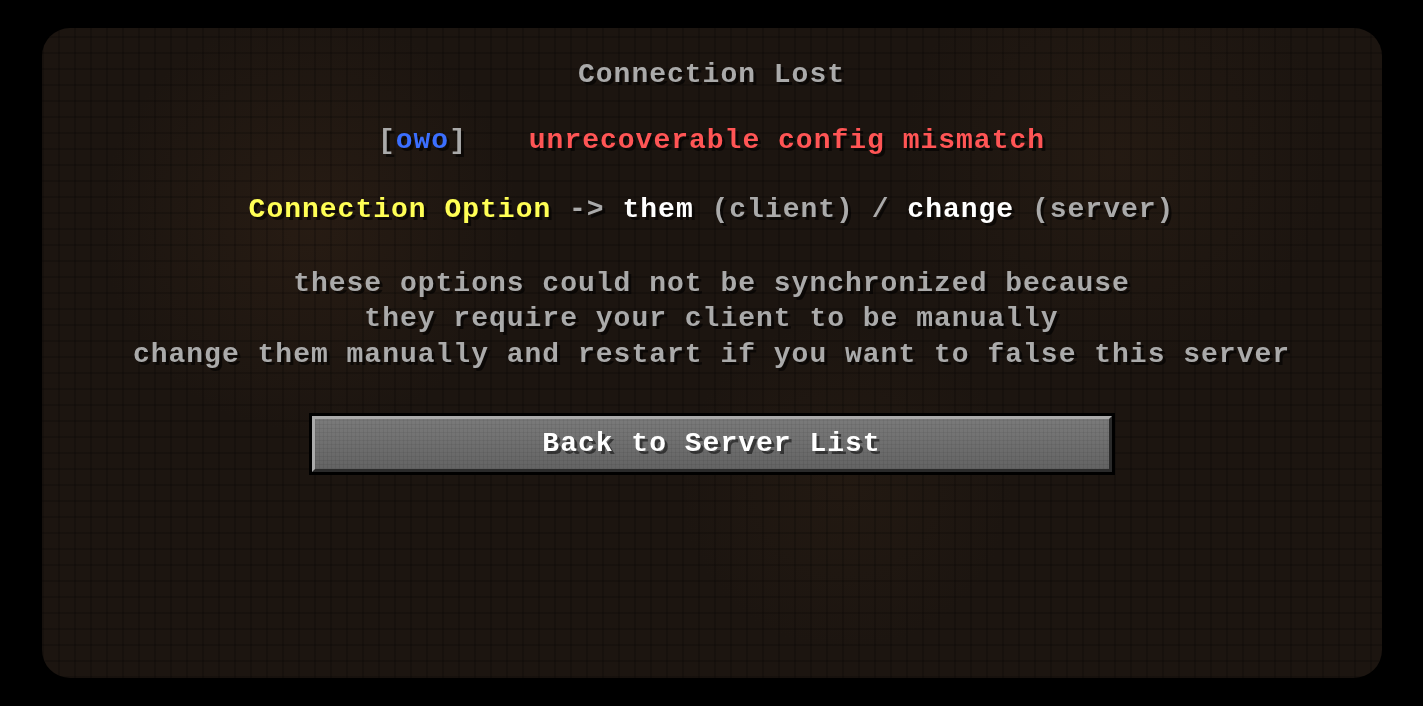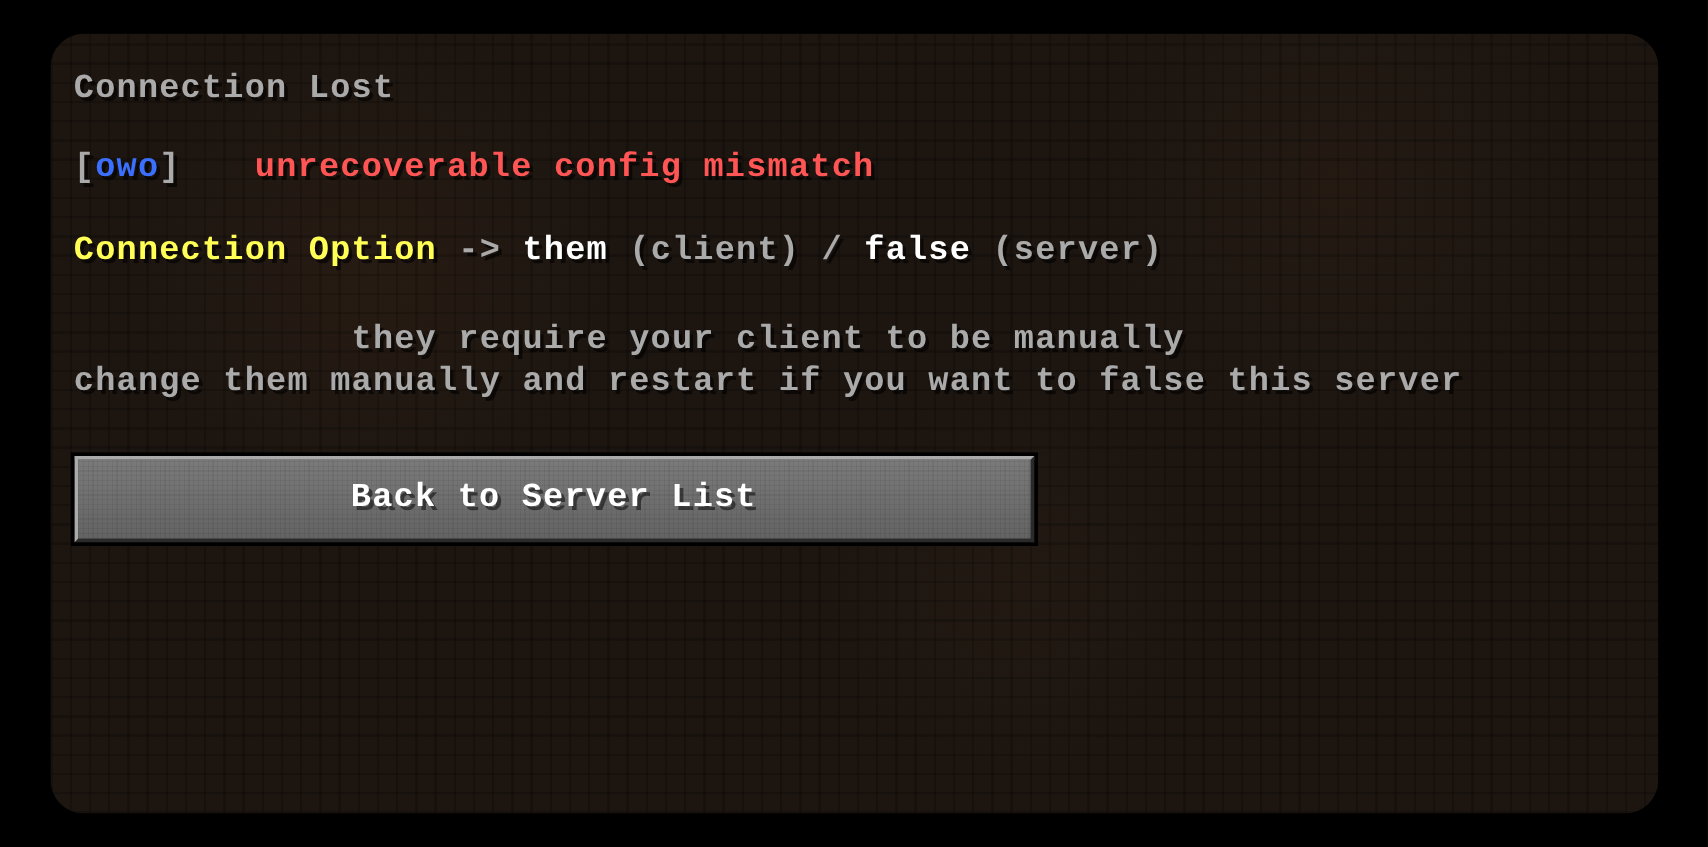--- a/index.html
+++ b/index.html
@@ -25,21 +25,21 @@
       padding: 30px 20px 40px 20px;
       background-color: #1c1510;
       background-image:
         repeating-linear-gradient(0deg, rgba(0,0,0,0.18) 0px, rgba(0,0,0,0.18) 2px, transparent 2px, transparent 16px),
         repeating-linear-gradient(90deg, rgba(0,0,0,0.18) 0px, rgba(0,0,0,0.18) 2px, transparent 2px, transparent 16px),
         radial-gradient(circle at 20% 30%, rgba(60,40,25,0.35), transparent 18%),
         radial-gradient(circle at 60% 70%, rgba(50,35,22,0.3), transparent 18%),
         radial-gradient(circle at 80% 20%, rgba(55,38,24,0.3), transparent 18%);
       display: flex;
       flex-direction: column;
-      align-items: flex-start;
+      align-items: center;
       text-align: center;
     }
     .text-line {
       font-size: 28px;
       line-height: 1.2;
       letter-spacing: 1px;
       text-shadow: 3px 3px 0 rgba(0,0,0,0.6);
       white-space: nowrap;
     }
     .title {
@@ -63,21 +63,21 @@
     }
     .footer-text {
       color: #aaaaaa;
       margin-bottom: 2px;
     }
     .footer-block {
       margin-bottom: 42px;
     }
     .mc-button {
       width: 800px;
-      height: 72px;
+      height: 56px;
       background: linear-gradient(to bottom, #7a7a7a 0%, #6f6f6f 50%, #636363 100%);
       border: 3px solid;
       border-top-color: #aaaaaa;
       border-left-color: #aaaaaa;
       border-right-color: #2a2a2a;
       border-bottom-color: #2a2a2a;
       outline: 3px solid #000;
       color: #ffffff;
       font-family: inherit;
       font-weight: bold;
@@ -101,26 +101,27 @@
 
   <div class="text-line title">Connection Lost</div>
 
   <div class="text-line mismatch-line">
     <span class="bracket">[</span><span class="owo">owo</span><span class="bracket">]</span>
     <span class="err">unrecoverable config mismatch</span>
   </div>
 
   <div class="config-group">
     <div class="text-line">
-      <span class="yellow">Connection Option</span><span class="gray"> -&gt; </span><span class="white">them</span><span class="gray"> (client) </span><span class="gray">/ </span><span class="white">false</span><span class="gray"> (server)</span>
+      <span class="yellow">Connection Option</span><span class="gray"> -&gt; </span><span class="white">them</span><span class="gray"> (client) </span><span class="gray">/ </span><span class="white">change</span><span class="gray"> (server)</span>
     </div>
   </div>
 
 
   <div class="footer-block">
+    <div class="text-line footer-text">these options could not be synchronized because</div>
     <div class="text-line footer-text">they require your client to be manually</div>
     <div class="text-line footer-text">change them manually and restart if you want to false this server</div>
   </div>
 
   <button class="mc-button">
     <span>Back to Server List</span>
   </button>
 
 </div>
 

